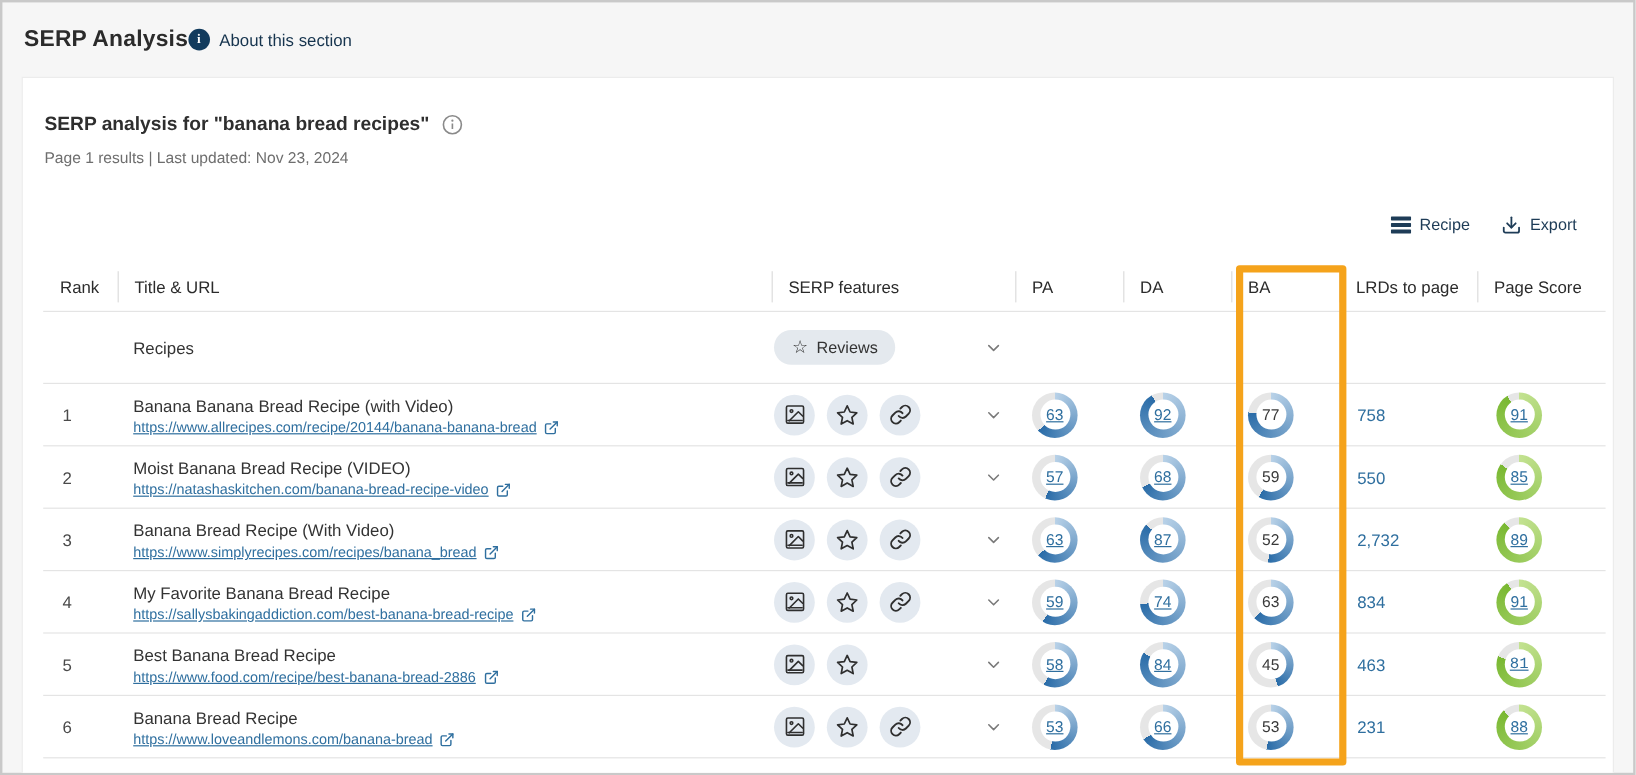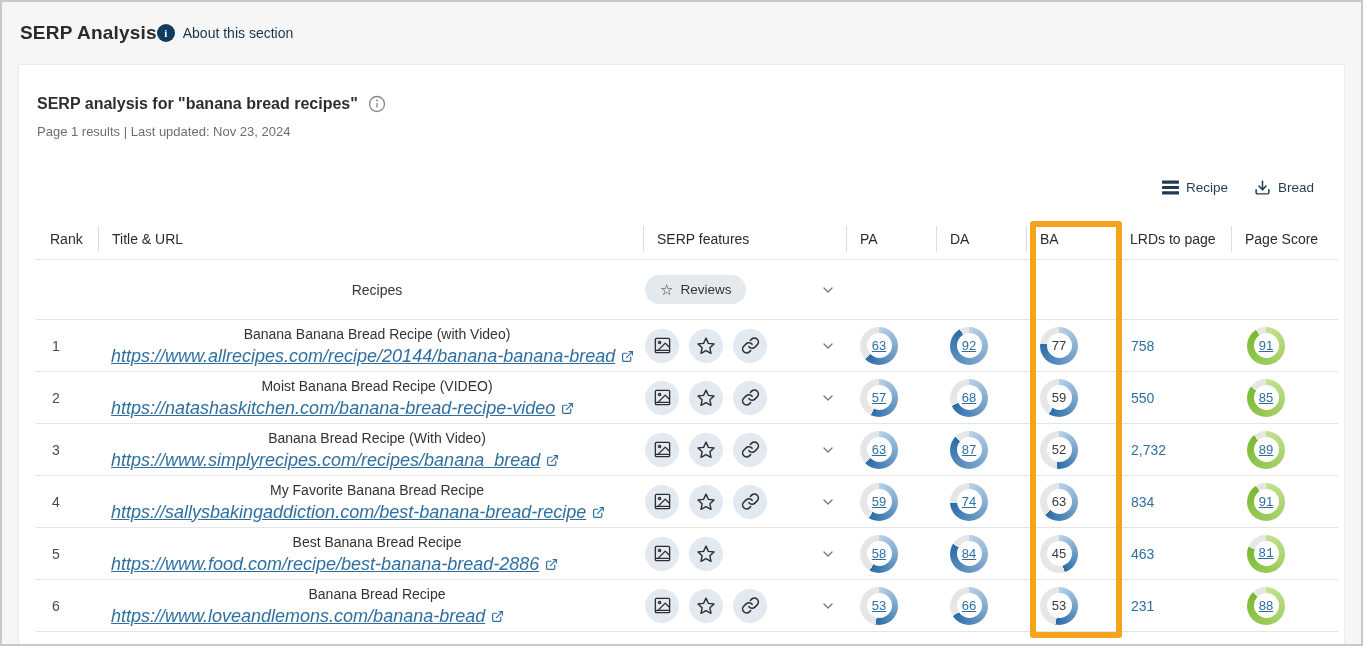--- a/index.html
+++ b/index.html
@@ -39,23 +39,23 @@
            border-bottom:1px solid #e4e4e4; align-items:center; }
   .thead { height:42px; }
   .th { font-weight:normal; color:#2b2b2b; padding-left:14px; position:relative;
         font-size:14px; }
   .th.sep::before { content:""; position:absolute; left:0; top:50%; transform:translateY(-50%);
         width:1px; height:26px; background:#ddd; }
   .group-row { height:60px; }
   .trow { height:52px; }
 
   .cell-rank { padding-left:16px; color:#4a4a4a; }
-  .cell-title { padding-left:13px;text-align:center; }
+  .cell-title { padding-left:13px; }
   .row-title { color:#333; font-size:14px; line-height:1.45; }
-  .row-url { font-size:18px; color:#2f6f9f; text-decoration:underline; cursor:pointer;font-style:italic; }
+  .row-url { font-size:12px; color:#2f6f9f; text-decoration:underline; cursor:pointer; }
   .url-line { display:flex; align-items:center; gap:6px; margin-top:1px; }
   .ext-ico { width:13px; height:13px; display:inline-flex; }
 
   .cell-feats { display:flex; align-items:center; gap:10px; padding-left:2px;
                 padding-right:10px; }
   .chip { width:34px; height:34px; border-radius:50%; background:#e3e9f0;
           display:flex; align-items:center; justify-content:center; flex:none; }
   .chev { margin-left:auto; display:flex; cursor:pointer; }
 
   .pill { display:inline-flex; align-items:center; gap:7px; background:#e4e9ee;
@@ -115,21 +115,21 @@
           <rect x="0" y="11.3" width="17" height="3.2" rx="0.8" fill="#1e3c57"></rect>
         </svg>
         <span>Recipe</span>
       </div>
       <div class="tool-btn">
         <svg class="ic" width="17" height="17" viewBox="0 0 24 24" fill="none" stroke="#1e3c57" stroke-width="2.1" stroke-linecap="round" stroke-linejoin="round">
           <path d="M21 15v4a2 2 0 0 1-2 2H5a2 2 0 0 1-2-2v-4"></path>
           <polyline points="7 10 12 15 17 10"></polyline>
           <line x1="12" y1="15" x2="12" y2="3"></line>
         </svg>
-        <span>Bread</span>
+        <span>Export</span>
       </div>
     </div>
 
     <div class="table">
       <div class="thead">
         <div class="th">Rank</div>
         <div class="th sep">Title &amp; URL</div>
         <div class="th sep">SERP features</div>
         <div class="th sep">PA</div>
         <div class="th sep">DA</div>

